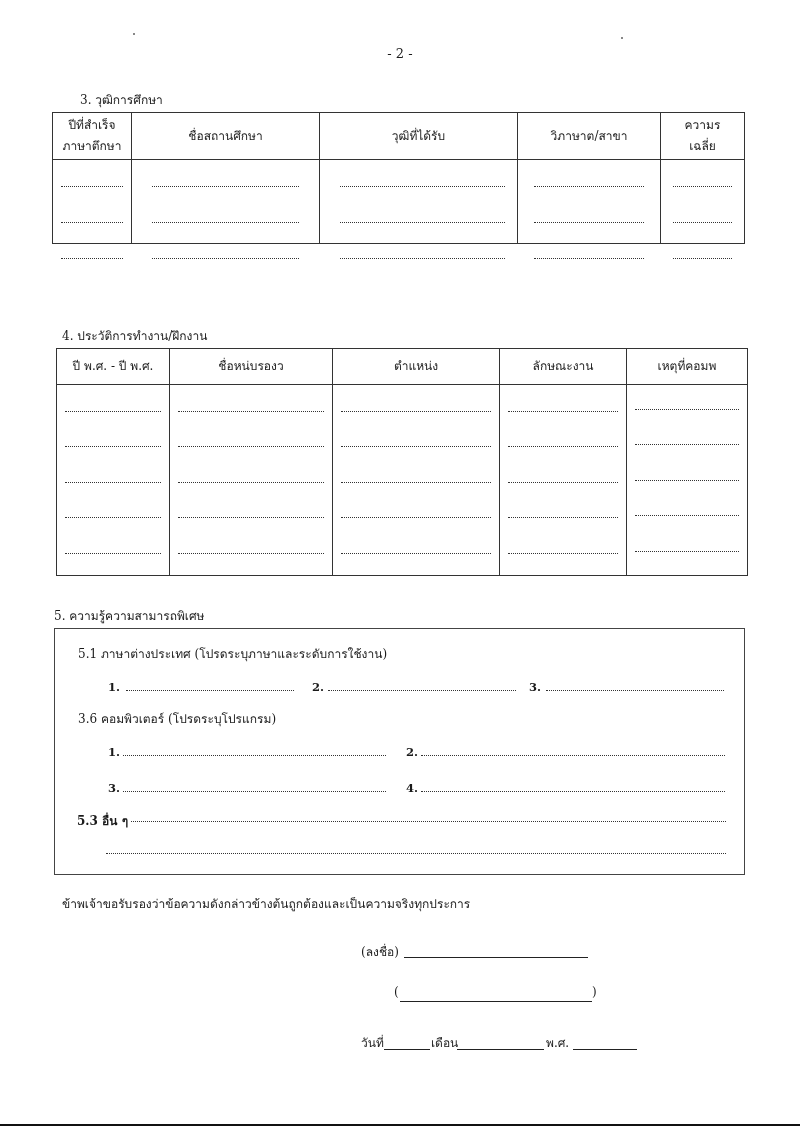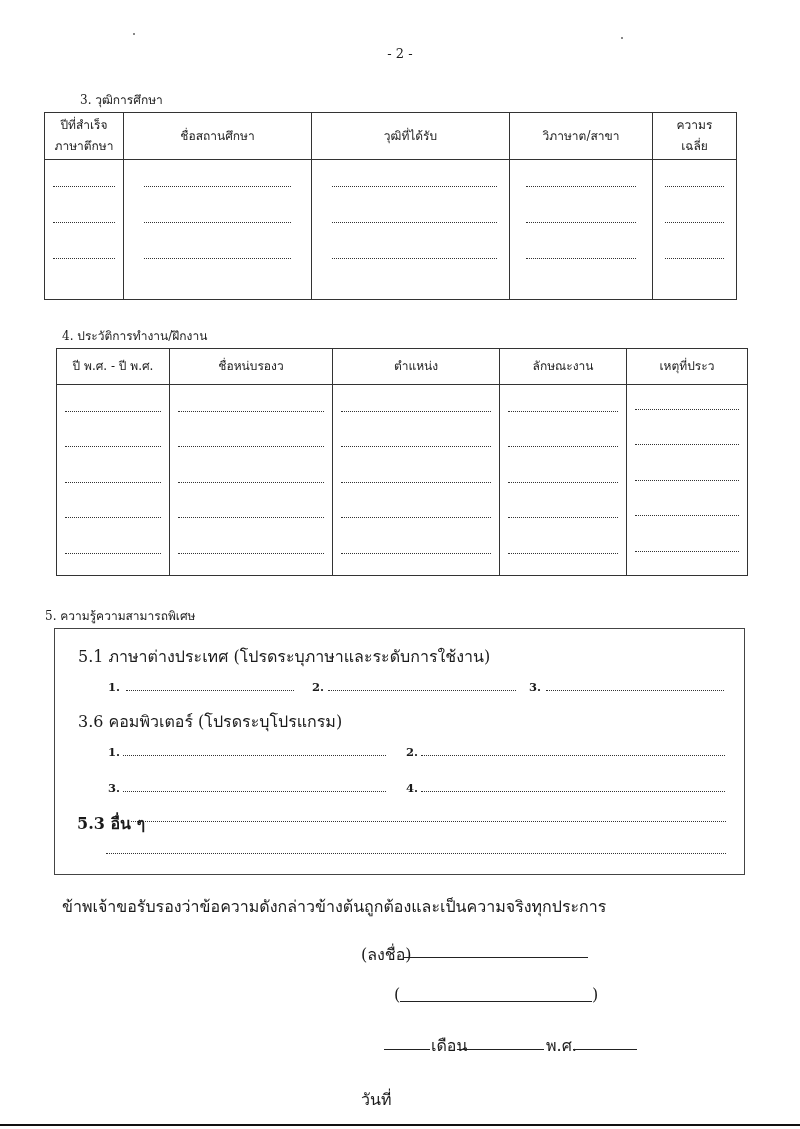--- a/index.html
+++ b/index.html
@@ -17,37 +17,37 @@
   }
   table.grid { position: absolute; border-collapse: collapse; table-layout: fixed; }
   table.grid th, table.grid td { border: 1px solid #333; padding: 0; }
   table.grid th { font-weight: normal; font-size: 12px; line-height: 21px; text-align: center; }
   table.grid td { position: relative; }
   .cell-dots {
     position: absolute; left: 8px; right: 8px; height: 0;
     border-bottom: 1.3px dotted #333;
   }
   .box { position: absolute; border: 1px solid #444; }
-  .sub { font-size: 16px; }
+  .sub { font-size: 12px; }
   .num { font-size: 11.5px; font-weight: bold; }
   .line { position: absolute; height: 0; border-bottom: 1px solid #222; }
   .bottom-rule { position: absolute; left: 0; width: 800px; top: 1124px; height: 2px; background: #111; }
   .speck { position: absolute; width: 2px; height: 2px; background: #888; }
 </style>
 </head>
 <body>
 
 <div class="abs page-num">- 2 -</div>
 
 <span class="speck" style="left:133px;top:33px"></span>
 <span class="speck" style="left:621px;top:37px"></span>
 
 <div class="abs section-title" style="left:80px;top:90px">3. วุฒิการศึกษา</div>
 
-<table class="grid" id="edu-table" style="left:44px;top:112px;width:692px;height:188px">
+<table class="grid" id="edu-table" style="left:52px;top:112px;width:692px;height:132px">
   <colgroup>
     <col style="width:79px">
       <col style="width:188px">
       <col style="width:198px">
       <col style="width:143px">
       <col style="width:84px">
   </colgroup>
   <thead>
     <tr style="height:47px">
       <th>
@@ -109,21 +109,21 @@
       <col style="width:167px">
       <col style="width:127px">
       <col style="width:121px">
   </colgroup>
   <thead>
     <tr style="height:36px">
       <th>ปี พ.ศ. - ปี พ.ศ.</th>
       <th>ชื่อหน่บรองว</th>
       <th>ตำแหน่ง</th>
       <th>ลักษณะงาน</th>
-      <th>เหตุที่ประว</th>
+      <th>เหตุที่คอมพ</th>
     </tr>
   </thead>
   <tbody>
     <tr>
       <td>
         <span class="cell-dots" style="top:26px"></span>
         <span class="cell-dots" style="top:61px"></span>
         <span class="cell-dots" style="top:97px"></span>
         <span class="cell-dots" style="top:132px"></span>
         <span class="cell-dots" style="top:168px"></span>
@@ -153,21 +153,21 @@
         <span class="cell-dots" style="top:24px"></span>
         <span class="cell-dots" style="top:59px"></span>
         <span class="cell-dots" style="top:95px"></span>
         <span class="cell-dots" style="top:130px"></span>
         <span class="cell-dots" style="top:166px"></span>
       </td>
     </tr>
   </tbody>
 </table>
 
-<div class="abs section-title" style="left:45px;top:606px">5. ความรู้ความสามารถพิเศษ</div>
+<div class="abs section-title" style="left:54px;top:606px">5. ความรู้ความสามารถพิเศษ</div>
 
 <div class="box" style="left:54px;top:628px;width:689px;height:245px"></div>
 
 <div class="abs sub" style="left:78px;top:644px">5.1 ภาษาต่างประเทศ (โปรดระบุภาษาและระดับการใช้งาน)</div>
 <span class="abs num" style="left:108px;top:680px">1.</span>
 <span class="dots" style="left:126px;width:168px;top:690px"></span>
 <span class="abs num" style="left:312px;top:680px">2.</span>
 <span class="dots" style="left:328px;width:188px;top:690px"></span>
 <span class="abs num" style="left:529px;top:680px">3.</span>
 <span class="dots" style="left:546px;width:178px;top:690px"></span>
@@ -188,20 +188,20 @@
 
 <div class="abs sub" style="left:62px;top:894px">ข้าพเจ้าขอรับรองว่าข้อความดังกล่าวข้างต้นถูกต้องและเป็นความจริงทุกประการ</div>
 
 <span class="abs sub" style="left:361px;top:942px">(ลงชื่อ)</span>
 <span class="line" style="left:404px;width:184px;top:957px"></span>
 
 <span class="abs sub" style="left:394px;top:985px">(</span>
 <span class="line" style="left:400px;width:192px;top:1001px"></span>
 <span class="abs sub" style="left:592px;top:985px">)</span>
 
-<span class="abs sub" style="left:361px;top:1087px">วันที่</span>
+<span class="abs sub" style="left:361px;top:1033px">วันที่</span>
 <span class="line" style="left:384px;width:46px;top:1049px"></span>
 <span class="abs sub" style="left:431px;top:1033px">เดือน</span>
 <span class="line" style="left:457px;width:87px;top:1049px"></span>
 <span class="abs sub" style="left:546px;top:1033px">พ.ศ.</span>
 <span class="line" style="left:573px;width:64px;top:1049px"></span>
 
 <div class="bottom-rule"></div>
 
 </body></html>

